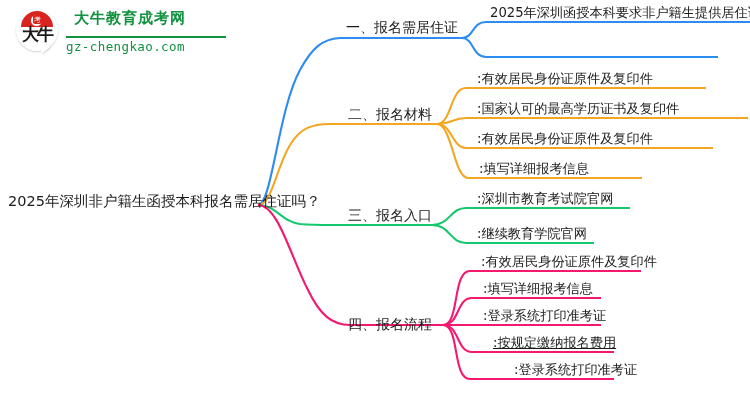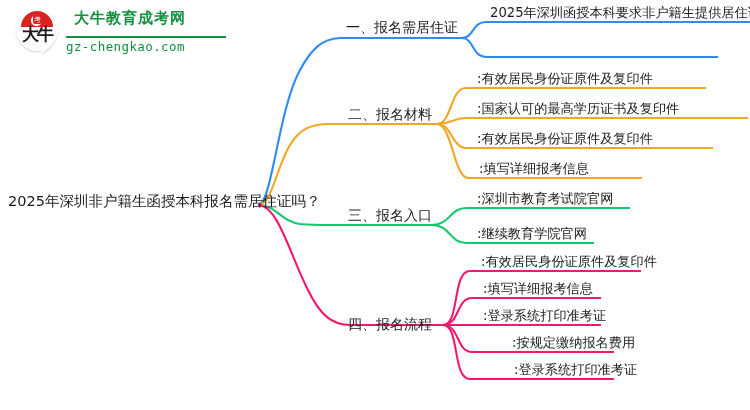--- a/index.html
+++ b/index.html
@@ -226,16 +226,16 @@
   <div class="lbl leaf-label" style="left:479px; top:162px;">:填写详细报考信息</div>
 
   <div class="lbl branch-label" style="left:348px; top:208px;">三、报名入口</div>
   <div class="lbl leaf-label" style="left:477px; top:192px;">:深圳市教育考试院官网</div>
   <div class="lbl leaf-label" style="left:477px; top:227px;">:继续教育学院官网</div>
 
   <div class="lbl branch-label" style="left:348px; top:317px;">四、报名流程</div>
   <div class="lbl leaf-label" style="left:481px; top:255px;">:有效居民身份证原件及复印件</div>
   <div class="lbl leaf-label" style="left:483px; top:282px;">:填写详细报考信息</div>
   <div class="lbl leaf-label" style="left:483px; top:309px;">:登录系统打印准考证</div>
-  <div class="lbl leaf-label" style="left:512px; top:336px;">:按规定缴纳报名费用</div>
+  <div class="lbl leaf-label" style="left:493px; top:336px;text-decoration:underline;">:按规定缴纳报名费用</div>
   <div class="lbl leaf-label" style="left:481px; top:363px;margin-left:33px;">:登录系统打印准考证</div>
 
 </div>
 
 </body></html>

